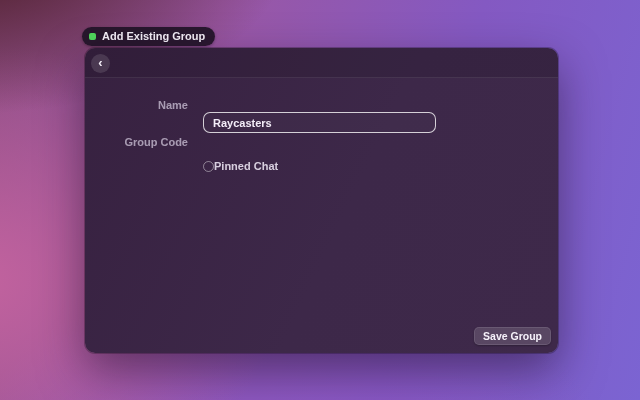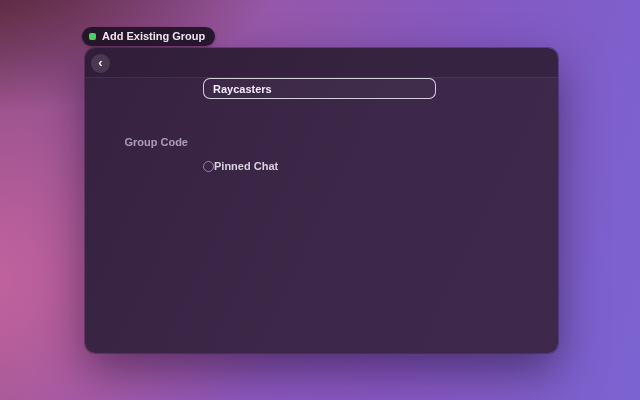--- a/index.html
+++ b/index.html
@@ -122,21 +122,21 @@
     border-radius: 7px;
     background: rgba(255,255,255,0.02);
     color: #f3edf8;
     font-family: "Liberation Sans", sans-serif;
     font-size: 11px;
     font-weight: 600;
     padding: 0 9px;
     outline: none;
   }
   .name-input {
-    top: 30px;
+    top: 64px;
     border: 1px solid rgba(255,255,255,0.78);
   }
   .code-input {
     top: 82px;
     border: 1px solid rgba(255,255,255,0.30);
     font-weight: 400;
   }
   .code-input::placeholder {
     color: rgba(234, 224, 244, 0.48);
     font-weight: 400;
@@ -197,24 +197,26 @@
   </div>
 
   <div class="window">
 
     <div class="titlebar">
       <button class="back-btn">
         <span class="chevron">‹</span>
       </button>
     </div>
 
+    <label class="field-label label-name">Name</label>
     <input type="text" class="text-input name-input" value="Raycasters" style="">
 
     <label class="field-label label-code">Group Code</label>
 
     <div class="checkbox-row">
       <span class="checkbox"></span>
       <span class="checkbox-label">Pinned Chat</span>
     </div>
 
+    <button class="save-btn">Save Group</button>
 
   </div>
 </div>
 
 </body></html>

